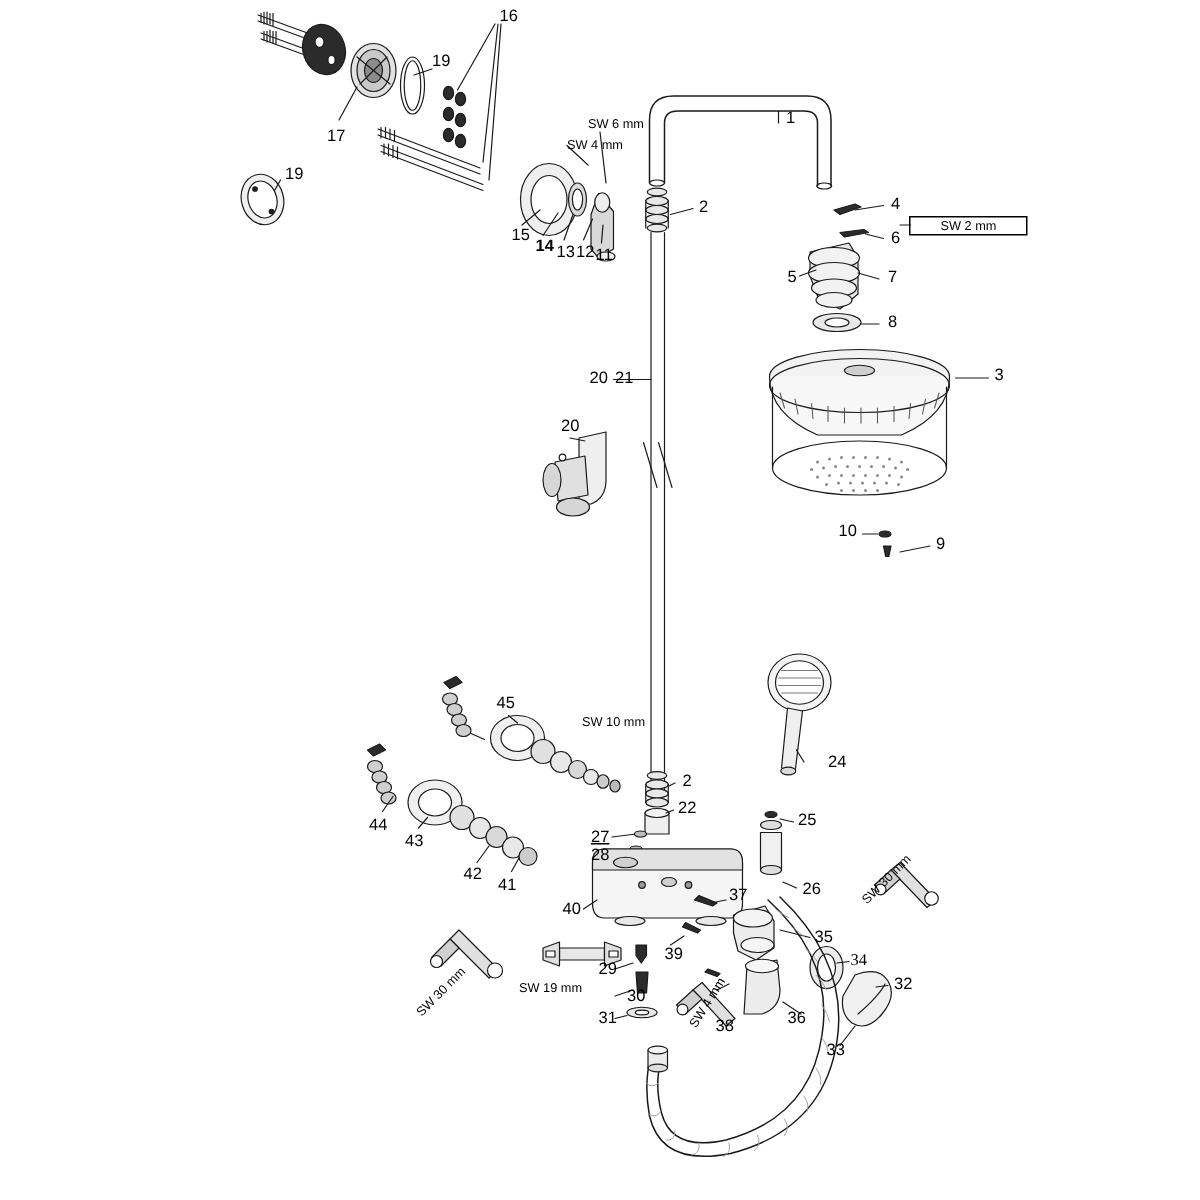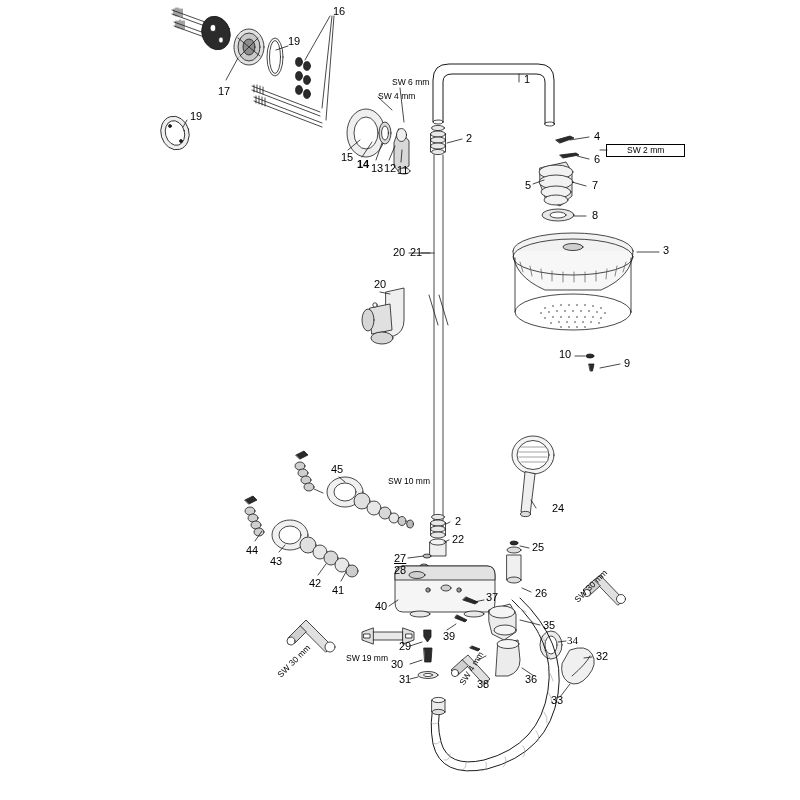--- a/index.html
+++ b/index.html
@@ -499,21 +499,21 @@
   <div class="lbl" style="left:270px; top:556px;">43</div>
   <div class="lbl" style="left:309px; top:578px;">42</div>
   <div class="lbl" style="left:332px; top:585px;">41</div>
   <div class="lbl" style="left:455px; top:516px;">2</div>
   <div class="lbl" style="left:452px; top:534px;">22</div>
   <div class="lbl" style="left:394px; top:553px;text-decoration:underline;">27</div>
   <div class="lbl" style="left:394px; top:565px;">28</div>
   <div class="lbl" style="left:375px; top:601px;">40</div>
   <div class="lbl" style="left:443px; top:631px;">39</div>
   <div class="lbl" style="left:399px; top:641px;">29</div>
-  <div class="lbl" style="left:391px; top:659px;">30</div>
+  <div class="lbl" style="left:418px; top:659px;">30</div>
   <div class="lbl" style="left:399px; top:674px;">31</div>
   <div class="lbl" style="left:477px; top:651px;margin-top:28px;">38</div>
   <div class="lbl" style="left:486px; top:592px;">37</div>
   <div class="lbl" style="left:543px; top:620px;">35</div>
   <div class="lbl" style="left:525px; top:674px;">36</div>
   <div class="lbl" style="left:567px; top:635px;font-family:Liberation Serif, serif;">34</div>
   <div class="lbl" style="left:596px; top:651px;">32</div>
   <div class="lbl" style="left:551px; top:695px;">33</div>
   <div class="lbl" style="left:539px; top:503px;margin-left:13px;">24</div>
   <div class="lbl" style="left:532px; top:542px;">25</div>

